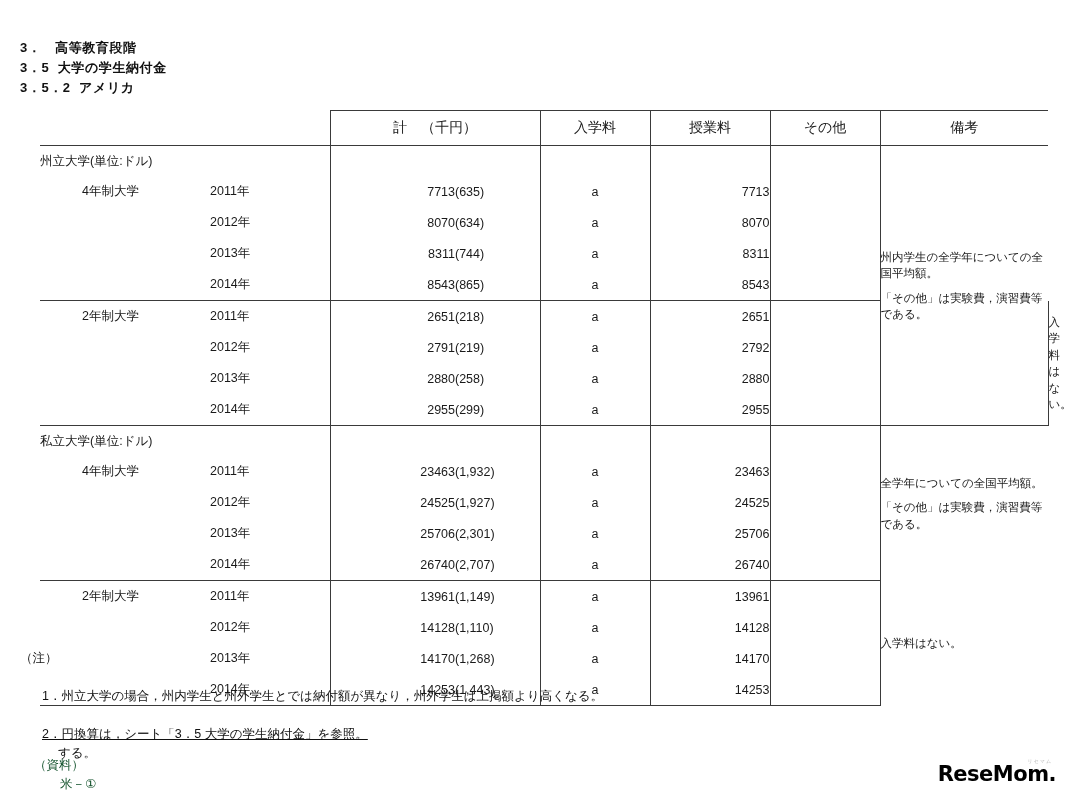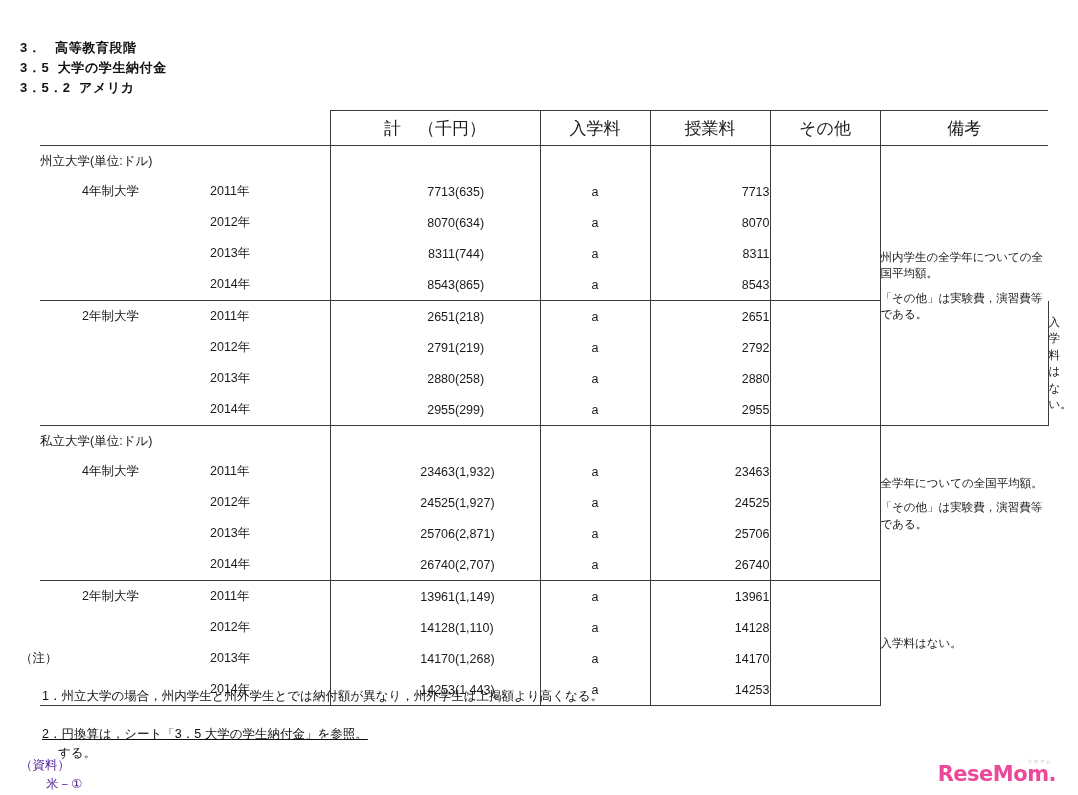--- a/index.html
+++ b/index.html
@@ -63,21 +63,21 @@
 
   
   .vline-l { border-left: 1.3px solid #3a3a3a; }
   .hline-top { border-top: 1.3px solid #3a3a3a; }
   .hline-bot { border-bottom: 1.3px solid #3a3a3a; }
 
   
   tr.head td {
     height: 34px;
     text-align: center;
-    font-size: 17px;
+    font-size: 14px;
     border-top: 1.3px solid #3a3a3a;
     border-bottom: 1.3px solid #3a3a3a;
   }
   tr.head td.blank-head { border-top: none; }
 
   
   tr.datarow td { height: 31px; }
   tr.grouprow td { height: 30px; }
 
   .cell-label {
@@ -125,25 +125,25 @@
   }
   .fn-title { line-height: 20px; }
   .fn-list { margin-top: 7px; padding-left: 22px; }
   .fn-item { line-height: 20px; margin-bottom: 8px; margin-top: 18px; }
   .fn-item.tight { margin-bottom: 0; }
   .fn-link { text-decoration: underline; }
   .fn-cont { line-height: 19px; padding-left: 16px; }
 
   .source {
     position: absolute;
-    left: 20px;
+    left: 34px;
     top: 756px;
     font-size: 12.5px;
     line-height: 19px;
-    color: #4c1d95;
+    color: #14532d;
   }
   .source .src-val { padding-left: 26px; display: block; }
 
   
   .watermark {
     position: absolute;
     right: 22px;
     top: 758px;
     text-align: right;
     user-select: none;
@@ -152,21 +152,21 @@
     font-size: 5px;
     color: #b9b9b9;
     letter-spacing: 1px;
     display: block;
     margin-right: 4px;
     margin-bottom: -2px;
   }
   .wm-main {
     font-size: 21px;
     font-weight: bold;
-    color: #ec4899;
+    color: #000000;
     letter-spacing: -0.5px;
     font-family: "DejaVu Sans", sans-serif;
     margin-top: 48px;
   }
 </style>
 </head>
 <body>
 
 <div class="headings">
   <div class="heading-line">3．　高等教育段階</div>
@@ -320,21 +320,21 @@
       <td class="vline-l cell-num">24525</td>
       <td class="cell-paren">(1,927)</td>
       <td class="vline-l cell-center">a</td>
       <td class="vline-l cell-num">24525</td>
       <td class="vline-l cell-num"></td>
     </tr>
     <tr class="datarow">
       <td class="cell-label indent"></td>
       <td class="cell-year">2013年</td>
       <td class="vline-l cell-num">25706</td>
-      <td class="cell-paren">(2,871)</td>
+      <td class="cell-paren">(2,301)</td>
       <td class="vline-l cell-center">a</td>
       <td class="vline-l cell-num">25706</td>
       <td class="vline-l cell-num"></td>
     </tr>
     <tr class="datarow">
       <td class="cell-label indent hline-bot"></td>
       <td class="cell-year hline-bot">2014年</td>
       <td class="vline-l cell-num hline-bot">26740</td>
       <td class="cell-paren hline-bot">(2,707)</td>
       <td class="vline-l cell-center hline-bot">a</td>

